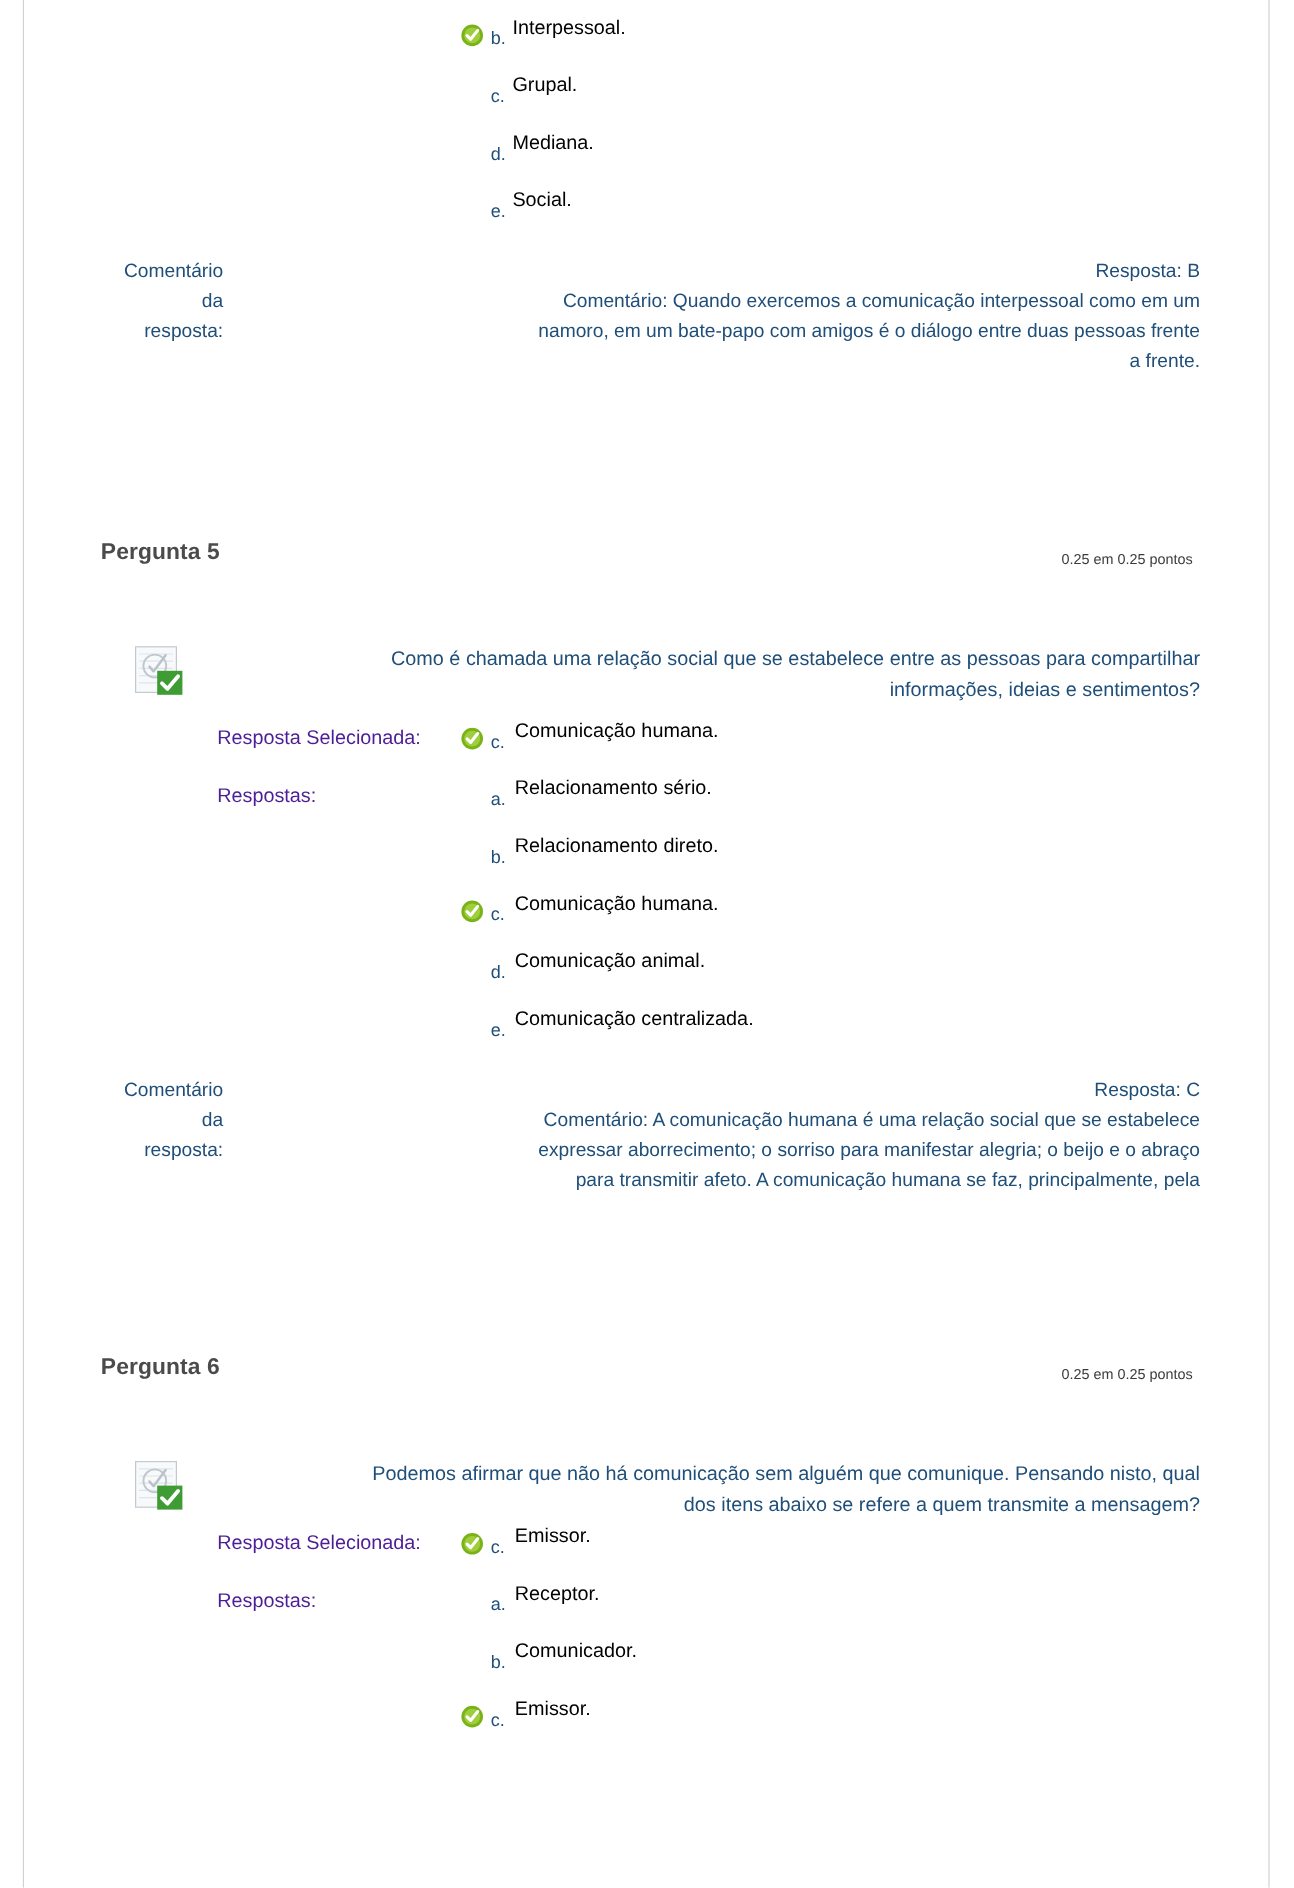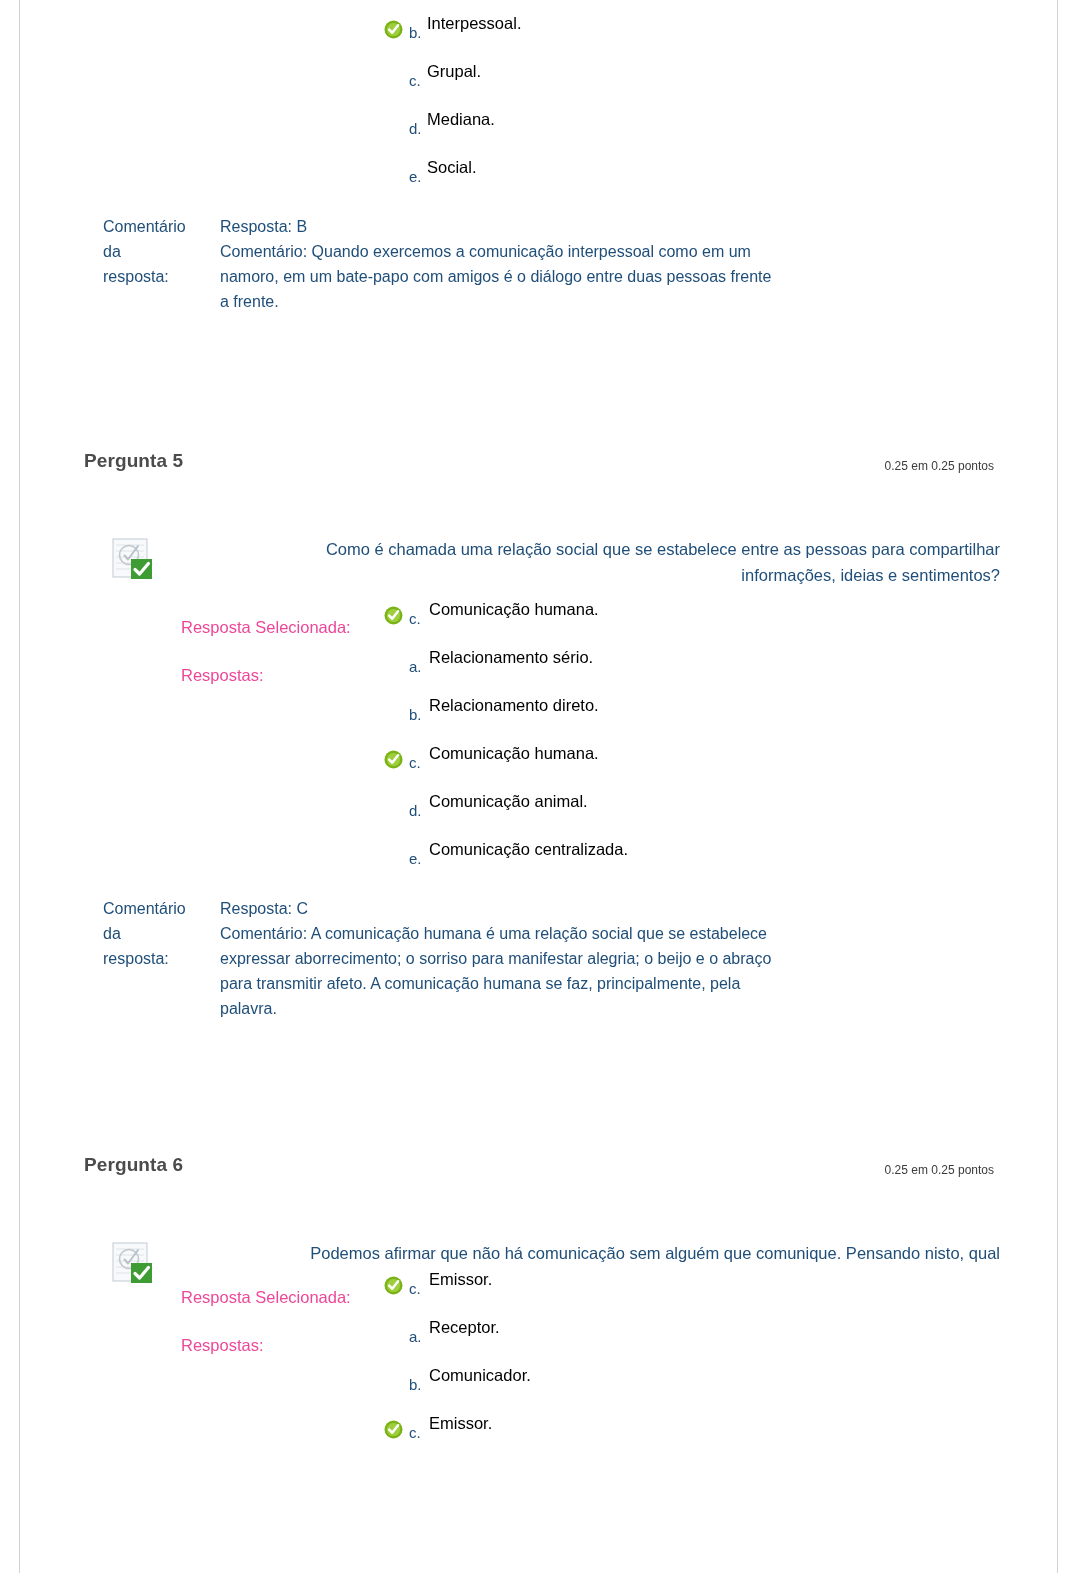--- a/index.html
+++ b/index.html
@@ -87,23 +87,22 @@
   }
   .ans-row {
     position: relative;
     height: 48px;
   }
   .ans-label {
     position: absolute;
     left: 0;
     top: 6px;
     font-size: 16.5px;
-    color: #ec4899;
+    color: #4c1d95;
     white-space: nowrap;
-    margin-top: 12px;
   }
   .ans-check {
     position: absolute;
     left: 203px;
     top: 6px;
     width: 19px;
     height: 19px;
   }
   .ans-letter {
     position: absolute;
@@ -122,22 +121,23 @@
   }
 
   
   .ans-section.narrow .ans-check { left: 203px; }
   .ans-section.narrow .ans-letter { left: 228px; }
   .ans-section.narrow .ans-text { left: 246px; }
 
   
   .feedback {
     position: relative;
-    margin-left: 103px;
+    margin-left: 76px;
     margin-right: 78px;
+    text-align: right;
   }
   .fb-label {
     position: absolute;
     left: 0;
     top: 0;
     width: 110px;
     font-size: 16px;
     line-height: 25px;
     color: #1f4e79;
   }
@@ -292,21 +292,20 @@
       <div class="fb-label">
         <div>Comentário</div>
         <div>da</div>
         <div>resposta:</div>
       </div>
       <div class="fb-body">
         <p>Resposta: C</p>
         <p>Comentário: A comunicação humana é uma relação social que se estabelece</p>
         <p>expressar aborrecimento; o sorriso para manifestar alegria; o beijo e o abraço</p>
         <p>para transmitir afeto. A comunicação humana se faz, principalmente, pela</p>
-        <p>palavra.</p>
       </div>
     </div>
   </div>
 
   <div style="padding-top:133px;">
 
     <div class="q-header">
       <div class="q-title">Pergunta 6</div>
       <div class="q-points">0.25 em 0.25 pontos</div>
     </div>
@@ -323,20 +322,21 @@
             <line x1="4" y1="31" x2="32" y2="31"></line>
           </g>
           <circle cx="17" cy="17" r="9.5" fill="none" stroke="#c0c8cf" stroke-width="1.6"></circle>
           <path d="M12.5 17.5 L16 21.5 L26 8" stroke="#b9c2ca" stroke-width="2" fill="none" stroke-linecap="round" stroke-linejoin="round"></path>
           <rect x="19" y="21" width="21" height="20" fill="#3f9c35"></rect>
           <path d="M23 31.5 L27.6 36 L36.4 25.5" stroke="#ffffff" stroke-width="3.2" fill="none" stroke-linecap="round" stroke-linejoin="round"></path>
         </svg>
       </span>
       <div class="stem-text">
         <div>Podemos afirmar que não há comunicação sem alguém que comunique. Pensando nisto, qual</div>
+        <div>dos itens abaixo se refere a quem transmite a mensagem?</div>
       </div>
     </div>
 
     <div class="ans-section" style="margin-top:4px;">
 
       <div class="ans-row">
         <span class="ans-label">Resposta Selecionada:</span>
         <span class="ans-check">
           <svg class="icon-check-circle" width="19" height="19" viewBox="0 0 19 19">
             <circle cx="9.5" cy="9.5" r="9" fill="#7ab317"></circle>

